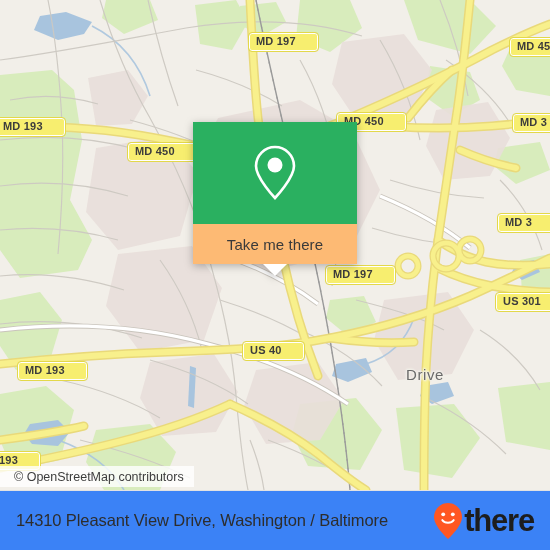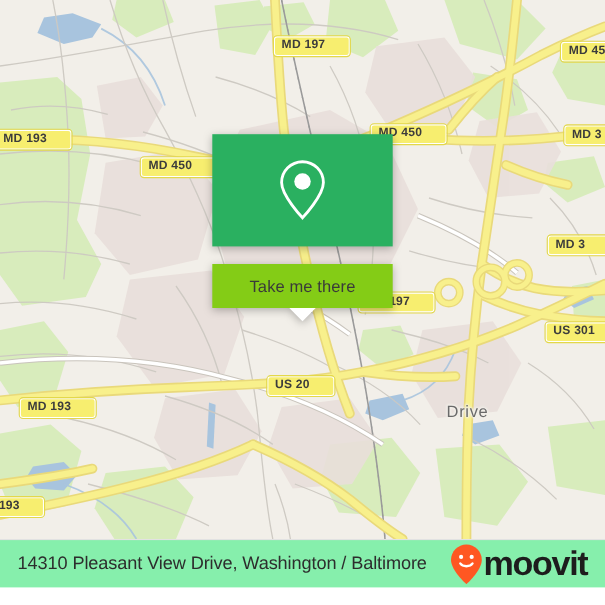--- a/index.html
+++ b/index.html
@@ -72,25 +72,24 @@
   }
   #popup-head {
     height: 102px;
     background: #2ab060;
     display: flex;
     align-items: center;
     justify-content: center;
   }
   #popup-body {
     height: 40px;
-    background: #84cc16;
+    background: #fdba74;
     display: flex;
     align-items: center;
     justify-content: center;
-    margin-top: 16px;
   }
   #popup-label {
     color: #3a3a3a;
     font-family: "Liberation Sans", sans-serif;
     font-size: 15px;
     letter-spacing: 0.1px;
     white-space: nowrap;
   }
   #popup-tail {
     width: 0;
@@ -116,22 +115,22 @@
     font-size: 12.5px;
     white-space: nowrap;
   }
 
   
   #footer {
     position: absolute;
     left: 0;
     top: 490px;
     width: 550px;
-    height: 44px;
-    background: #86efac;
+    height: 60px;
+    background: #3b82f6;
     border-top: 1px solid #e2e2e2;
     display: flex;
     align-items: center;
     justify-content: space-between;
     padding: 0 16px;
     box-sizing: border-box;
   }
   #footer-address {
     color: #2d2d2d;
     font-family: "Liberation Sans", sans-serif;
@@ -327,45 +326,46 @@
 
     <div class="shield" style="left:249px; top:33px;">MD 197</div>
     <div class="shield" style="left:510px; top:38px;">MD 450</div>
     <div class="shield" style="left:-4px;  top:118px;">MD 193</div>
     <div class="shield" style="left:337px; top:113px;">MD 450</div>
     <div class="shield" style="left:513px; top:114px;">MD 3</div>
     <div class="shield" style="left:128px; top:143px;">MD 450</div>
     <div class="shield" style="left:498px; top:214px;">MD 3</div>
     <div class="shield" style="left:326px; top:266px;">MD 197</div>
     <div class="shield" style="left:496px; top:293px;">US 301</div>
-    <div class="shield" style="left:243px; top:342px;">US 20</div>
+    <div class="shield" style="left:243px; top:342px;">US 40</div>
     <div class="shield" style="left:18px;  top:362px;">MD 193</div>
     <div class="shield" style="left:-8px;  top:452px;">193</div>
 
     <div id="popup">
       <div id="popup-head">
         <svg width="48" height="58" viewBox="0 0 48 58" xmlns="http://www.w3.org/2000/svg">
           <path d="M24 3 C13.5 3 5 11.5 5 22 C5 34 24 54 24 54 C24 54 43 34 43 22 C43 11.5 34.5 3 24 3 Z" fill="none" stroke="#ffffff" stroke-width="2.6"></path>
           <circle cx="24" cy="21" r="7.5" fill="#ffffff"></circle>
         </svg>
       </div>
       <div id="popup-body">
         <span id="popup-label">Take me there</span>
       </div>
       <div id="popup-tail"></div>
     </div>
 
+    <div id="attribution">© OpenStreetMap contributors</div>
   </div>
 
   <div id="footer">
     <div id="footer-address">14310 Pleasant View Drive, Washington / Baltimore</div>
     <div id="brand">
       <svg width="30" height="38" viewBox="0 0 30 38" xmlns="http://www.w3.org/2000/svg">
         <path d="M15 1 C7.3 1 1 7.3 1 15 C1 24.5 15 37 15 37 C15 37 29 24.5 29 15 C29 7.3 22.7 1 15 1 Z" fill="#ff5722"></path>
         <circle cx="10.2" cy="12.3" r="1.9" fill="#ffffff"></circle>
         <circle cx="19.8" cy="12.3" r="1.9" fill="#ffffff"></circle>
         <path d="M9.4 18.2 C11.6 21.6 18.4 21.6 20.6 18.2" fill="none" stroke="#ffffff" stroke-width="2.1" stroke-linecap="round"></path>
       </svg>
-      <span id="brand-name">moovit</span>
+      <span id="brand-name">there</span>
     </div>
   </div>
 
 </div>
 
 </body></html>

